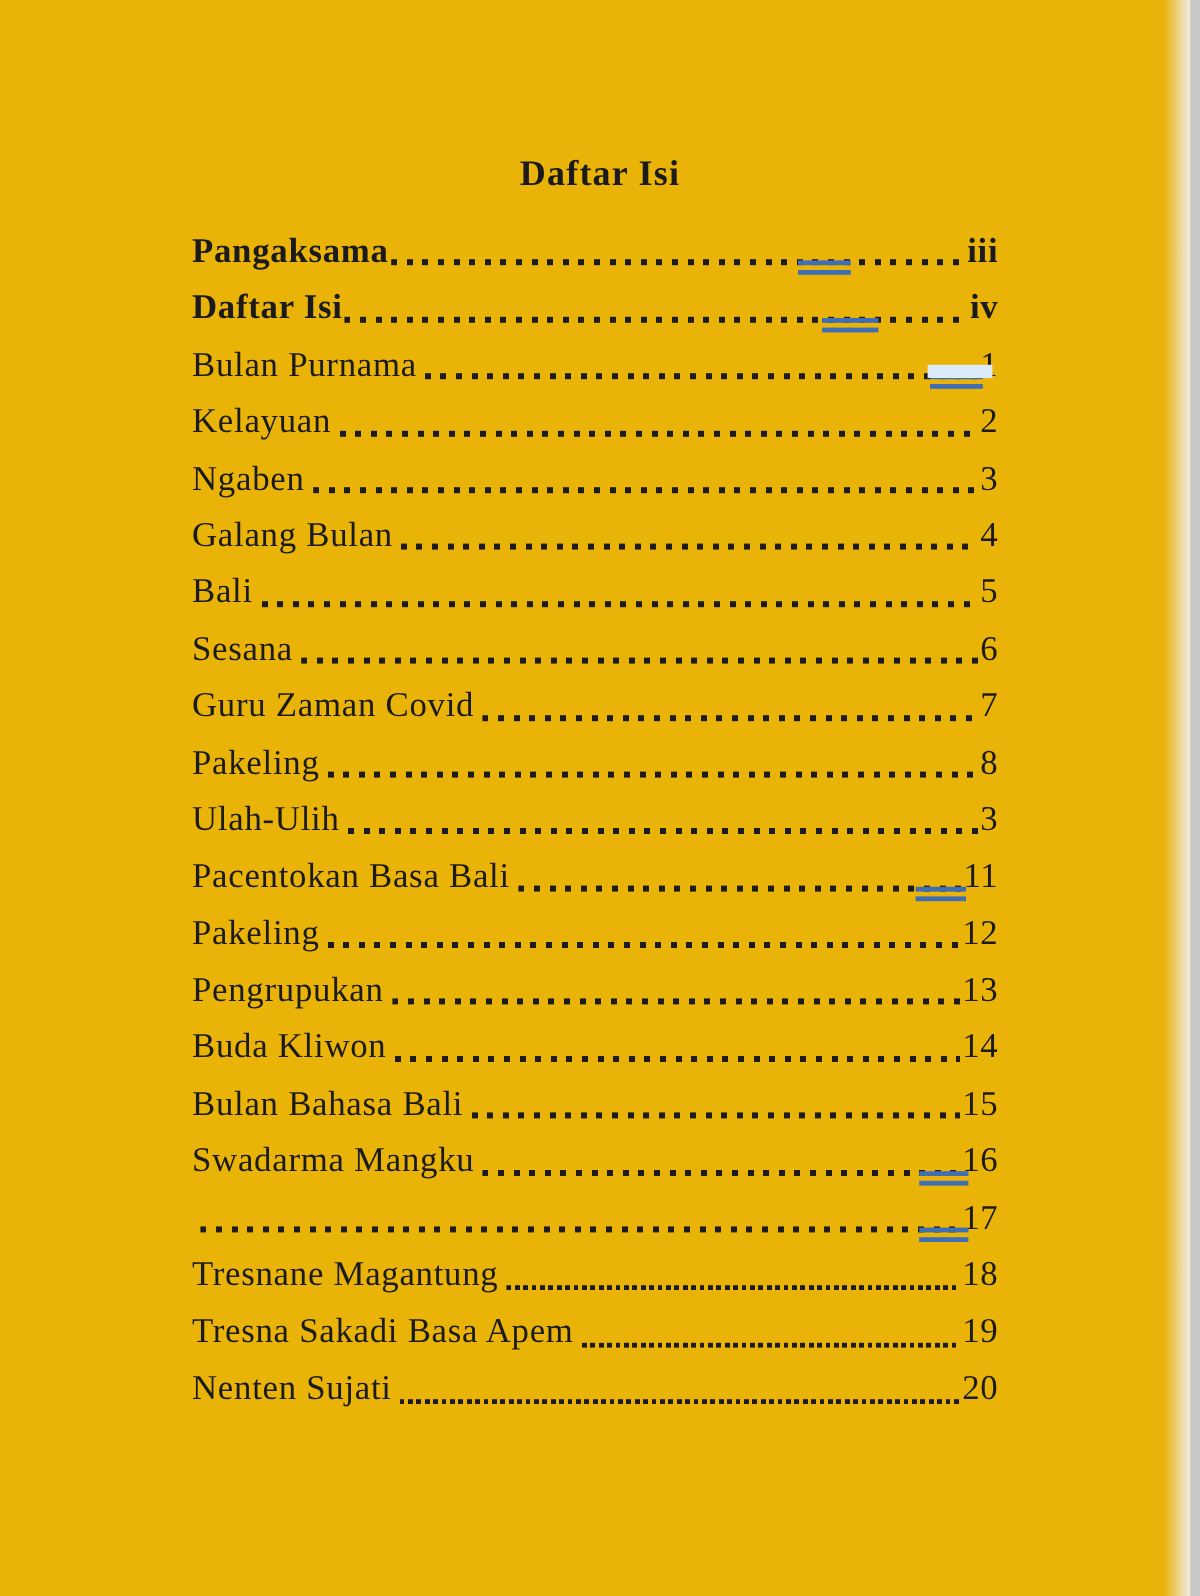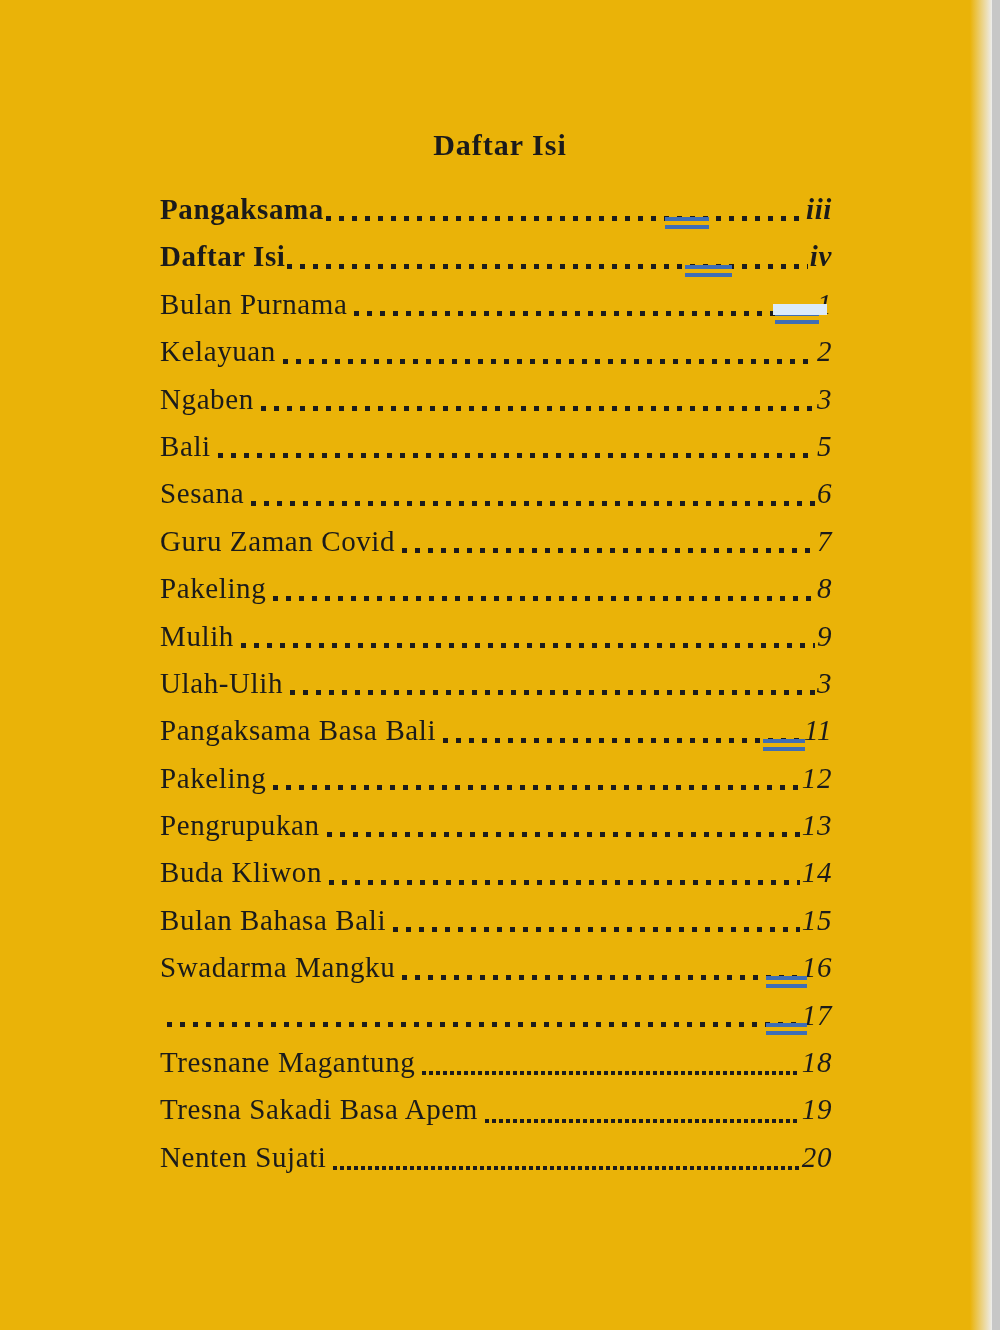--- a/index.html
+++ b/index.html
@@ -43,21 +43,21 @@
     height:5px;
     margin:0 2px 12px 7px;
     background:repeating-linear-gradient(to right,#1c1c1c 0 5px,transparent 5px 13px);
   }
   .toc-row.bold .leader { margin-left:2px; }
   .toc-row.dense .leader {
     height:4px;
     margin-bottom:11px;
     background:repeating-linear-gradient(to right,#1c1c1c 0 4px,transparent 4px 7px);
   }
-  .pagenum { flex:0 0 auto;font-style:italic; }
+  .pagenum { flex:0 0 auto; }
   .gmark {
     position:absolute;
     bottom:4px;
     height:12px;
     box-sizing:border-box;
     border-top:4px solid #3f6eb5;
     border-bottom:4px solid #3f6eb5;
   }
   .gmark.highlight::before {
     content:"";
@@ -109,51 +109,51 @@
         <span class="label">Kelayuan</span>
         <span class="leader"></span>
         <span class="pagenum">2</span>
       </div>
       <div class="toc-row">
         <span class="label">Ngaben</span>
         <span class="leader"></span>
         <span class="pagenum">3</span>
       </div>
       <div class="toc-row">
+        <span class="label">Galang Bulan</span>
+        <span class="leader"></span>
+        <span class="pagenum">4</span>
+      </div>
+      <div class="toc-row">
         <span class="label">Bali</span>
         <span class="leader"></span>
         <span class="pagenum">5</span>
       </div>
       <div class="toc-row">
         <span class="label">Sesana</span>
         <span class="leader"></span>
         <span class="pagenum">6</span>
       </div>
       <div class="toc-row">
         <span class="label">Guru Zaman Covid</span>
         <span class="leader"></span>
         <span class="pagenum">7</span>
       </div>
       <div class="toc-row">
         <span class="label">Pakeling</span>
         <span class="leader"></span>
         <span class="pagenum">8</span>
       </div>
       <div class="toc-row">
-        <span class="label">Mulih</span>
-        <span class="leader"></span>
-        <span class="pagenum">9</span>
-      </div>
-      <div class="toc-row">
         <span class="label">Ulah-Ulih</span>
         <span class="leader"></span>
         <span class="pagenum">3</span>
       </div>
       <div class="toc-row">
-        <span class="label">Pangaksama Basa Bali</span>
+        <span class="label">Pacentokan Basa Bali</span>
         <span class="leader"></span>
         <span class="pagenum">11</span>
         <span class="gmark" style="right: 27px; width: 42px;"></span>
       </div>
       <div class="toc-row">
         <span class="label">Pakeling</span>
         <span class="leader"></span>
         <span class="pagenum">12</span>
       </div>
       <div class="toc-row">

